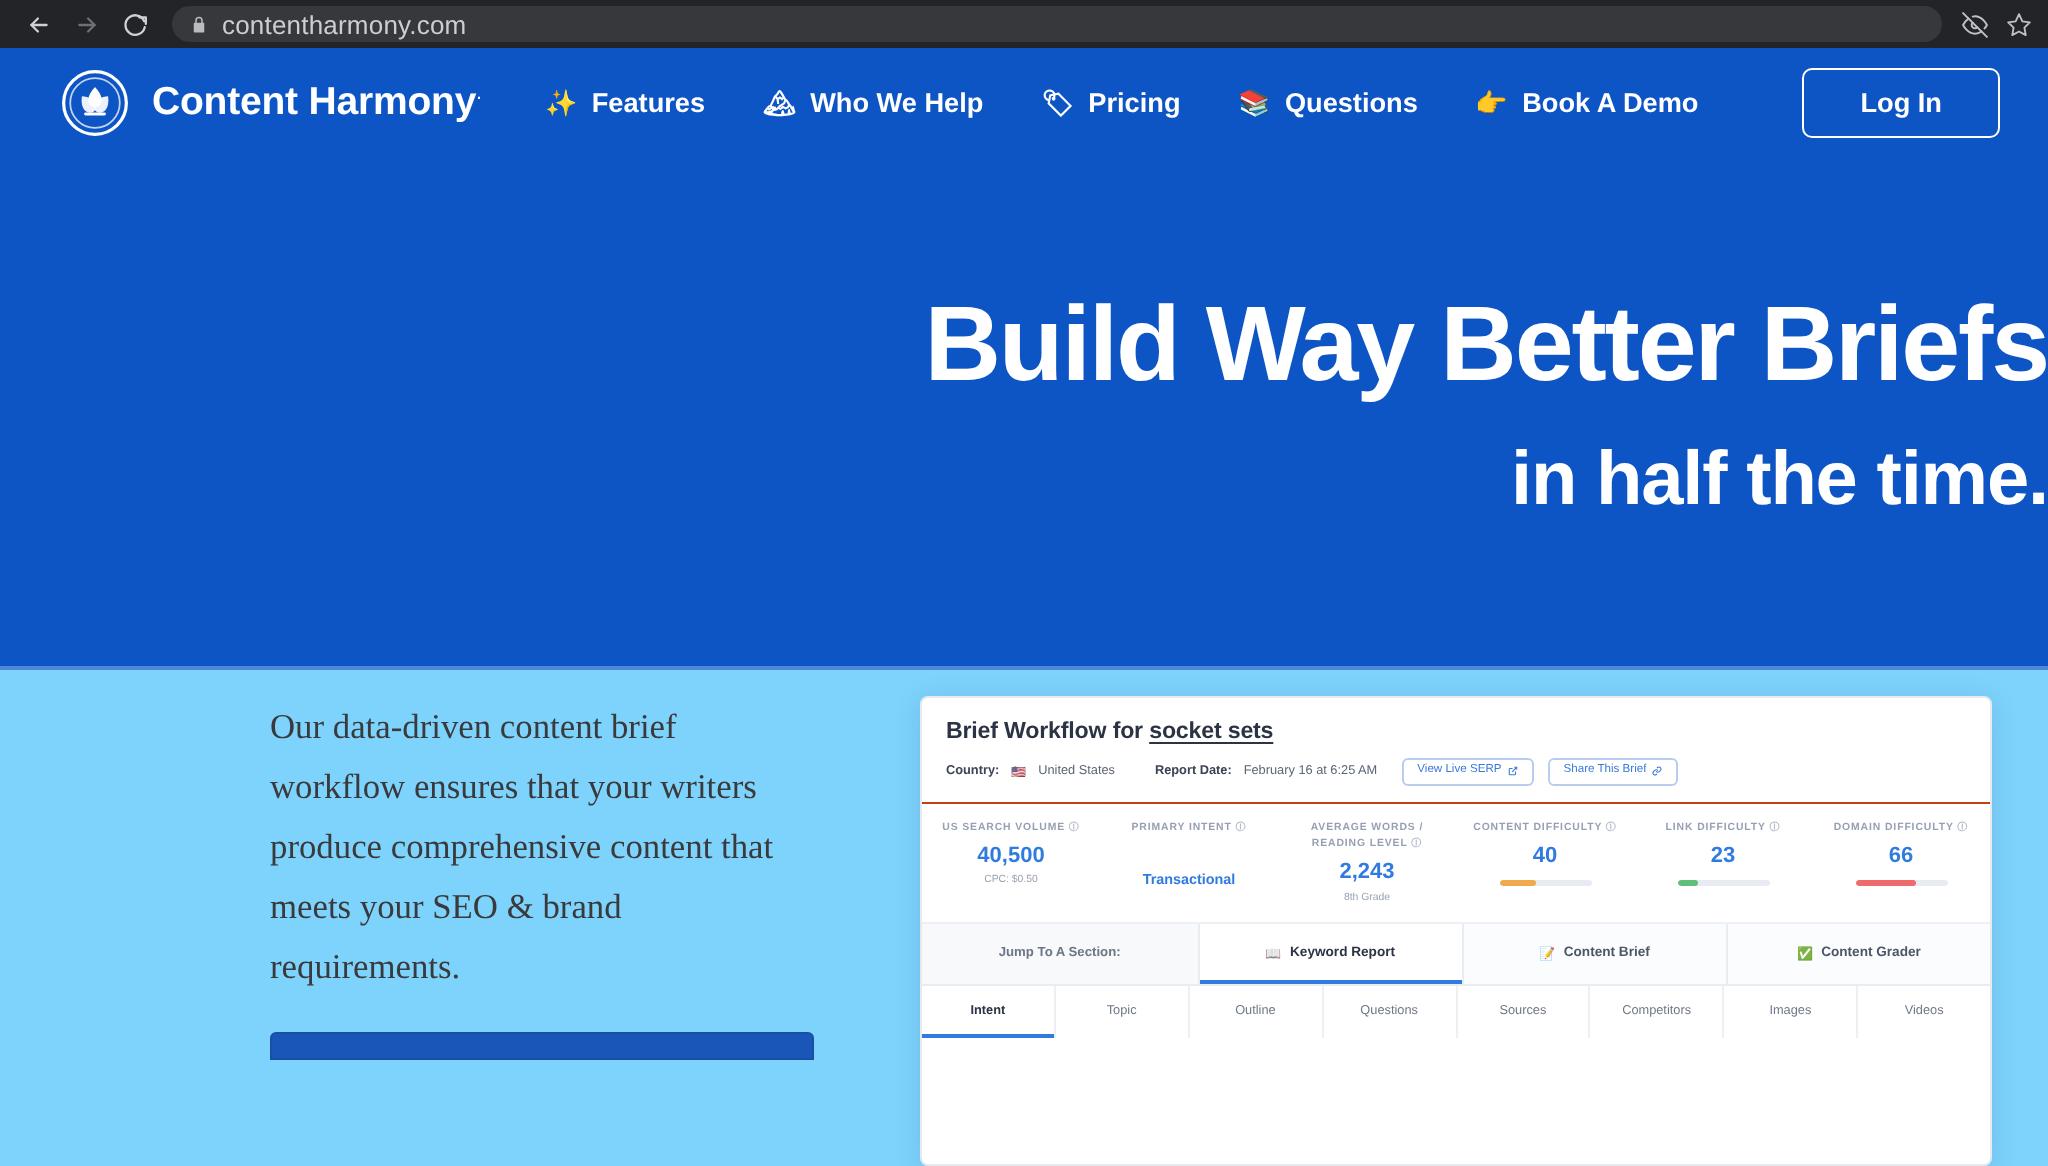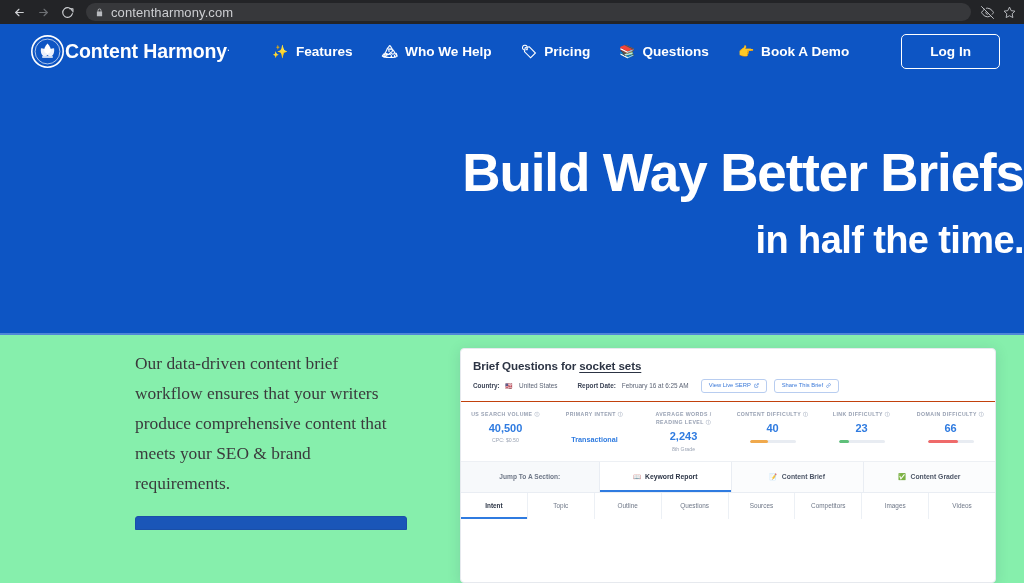--- a/index.html
+++ b/index.html
@@ -61,21 +61,21 @@
   .hero-underline {
     position: absolute; left: 0; bottom: 0;
     width: 100%; height: 2px; background: #86b0e8; opacity: .55;
   }
   .topnav {
     height: 55px;
     display: flex; align-items: center;
     padding: 0 24px 0 30px;
   }
   
-  .logo { display: flex; align-items: center; gap: 0; }
+  .logo { display: flex; align-items: center; gap: 11px; }
   .logo-mark {
     width: 35px; height: 35px; flex: 0 0 auto;
   }
   .logo-text {
     color: #ffffff;
     font-size: 19.5px;
     font-weight: 600;
     letter-spacing: -.1px;
     white-space: nowrap;
   }
@@ -120,21 +120,21 @@
     font-weight: 700;
     letter-spacing: -.6px;
     margin-top: 18px;
   }
 
   
   .lower {
     position: relative;
     width: 1024px;
     height: 248px;
-    background: #86efac;
+    background: #7dd3fc;
   }
   .left-col {
     position: absolute;
     left: 135px; top: 14px;
     width: 275px;
   }
   .lead {
     font-family: "Liberation Serif", serif;
     font-size: 17.4px;
     line-height: 1.72;
@@ -366,21 +366,21 @@
 <div class="lower">
 
   <div class="left-col">
     <p class="lead">Our data-driven content brief workflow ensures that your writers produce comprehensive content that meets your SEO &amp; brand requirements.</p>
   </div>
   <div class="cta-button"></div>
 
   <div class="app-card">
 
     <div class="app-head">
-      <div class="app-title"><span>Brief Questions for </span><u>socket sets</u></div>
+      <div class="app-title"><span>Brief Workflow for </span><u>socket sets</u></div>
 
       <div class="app-meta">
         <b>Country:</b>
         <span class="flag">🇺🇸</span>
         <span>United States</span>
         <span class="meta-sep"></span>
         <b>Report Date:</b>
         <span>February 16 at 6:25 AM</span>
         <span class="pill-group">
           <span class="pill">

